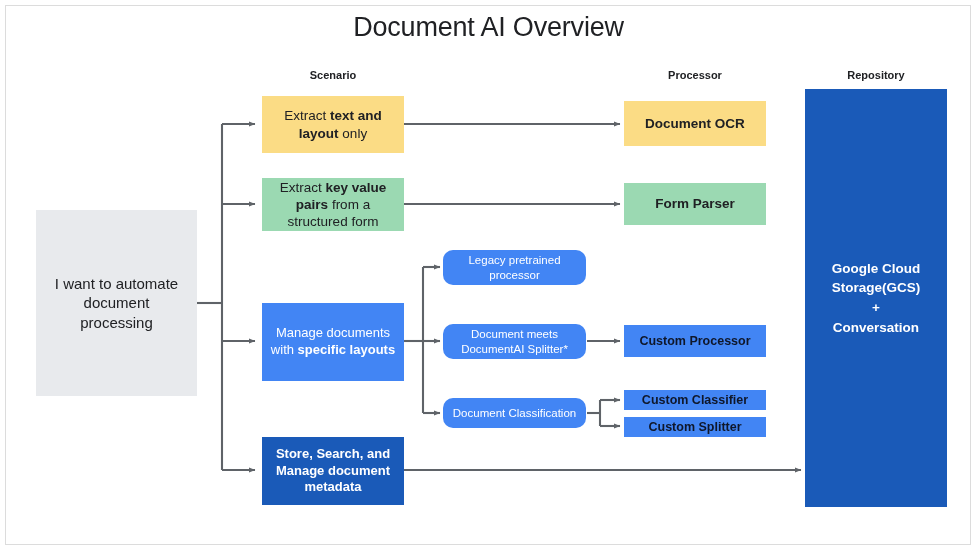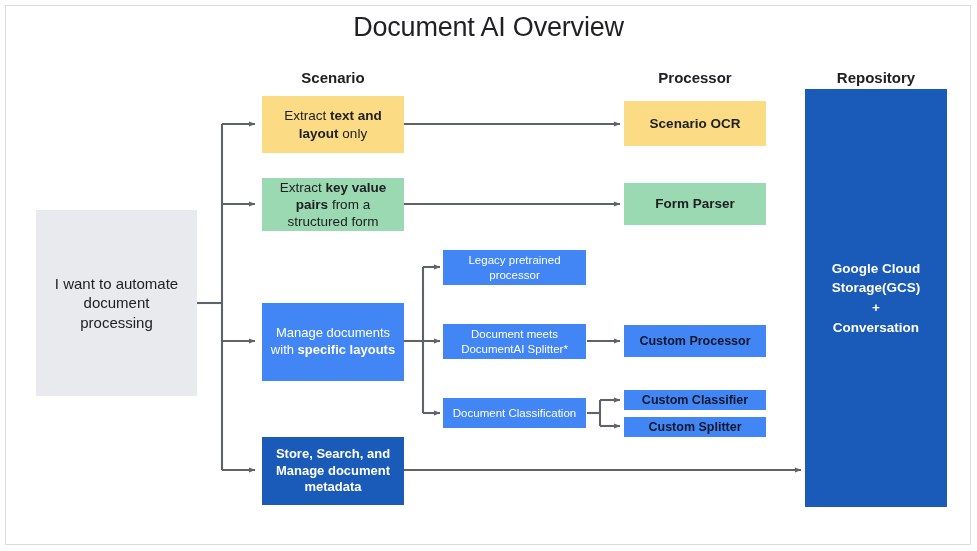--- a/index.html
+++ b/index.html
@@ -32,41 +32,41 @@
     left: 0;
     top: 12px;
     width: 977px;
     text-align: center;
     font-size: 27px;
     color: #202124;
     letter-spacing: -0.2px;
   }
   .col-head {
     position: absolute;
-    font-size: 15px;
+    font-size: 11px;
     font-weight: bold;
     color: #202124;
     text-align: center;
   }
   .node {
     position: absolute;
     box-sizing: border-box;
     display: flex;
     align-items: center;
     justify-content: center;
     text-align: center;
     line-height: 1.28;
     padding: 2px 6px;
   }
   .node span { display: block; }
   .n-gray   { background: #E8EAED; color: #202124; font-size: 15px; }
   .n-yellow { background: #FBDC85; color: #202124; font-size: 13.5px; }
   .n-green  { background: #9BD9B2; color: #202124; font-size: 13.5px; }
   .n-blue   { background: #4285F4; color: #ffffff; font-size: 13px; }
-  .n-blue-s { background: #4285F4; color: #ffffff; font-size: 11.5px; }
+  .n-blue-s { background: #4285F4; color: #ffffff; font-size: 11.5px; border-radius: 10px; }
   .n-blue-b { background: #4285F4; color: #0f172a; font-size: 12.5px; font-weight: bold; }
   .n-darkblue { background: #1A5AB8; color: #ffffff; font-size: 13px; font-weight: bold; }
   .n-repo   { background: #1A5AB8; color: #ffffff; font-size: 13.5px; font-weight: bold; line-height: 1.45; }
   b { font-weight: bold; }
   svg#wires {
     position: absolute;
     left: 0; top: 0;
     width: 977px; height: 551px;
     pointer-events: none;
   }
@@ -166,21 +166,21 @@
       <span>Document meets</span>
       <span>DocumentAI Splitter*</span>
     </div>
   </div>
 
   <div class="node n-blue-s" style="left:443px; top:398px; width:143px; height:30px;">
     <div>Document Classification</div>
   </div>
 
   <div class="node n-yellow" style="left:624px; top:101px; width:142px; height:45px; font-weight:bold;">
-    <div>Scenario OCR</div>
+    <div>Document OCR</div>
   </div>
 
   <div class="node n-green" style="left:624px; top:183px; width:142px; height:42px; font-weight:bold;">
     <div>Form Parser</div>
   </div>
 
   <div class="node n-blue-b" style="left:624px; top:325px; width:142px; height:32px;">
     <div>Custom Processor</div>
   </div>
 

